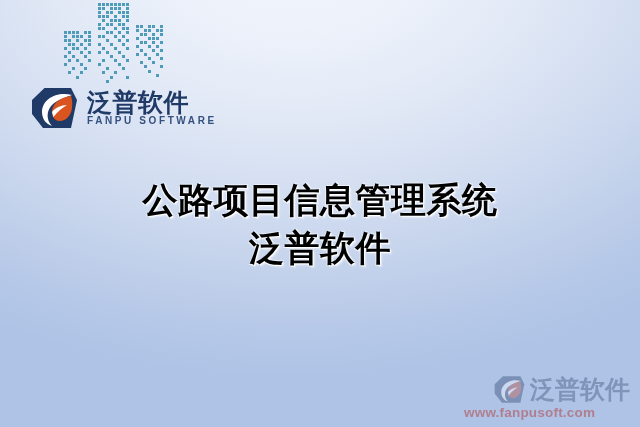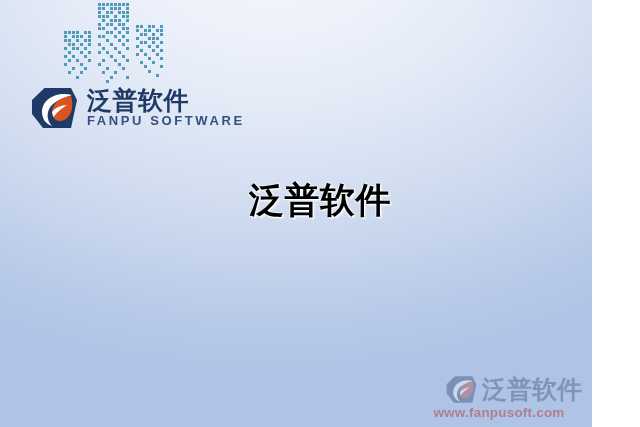--- a/index.html
+++ b/index.html
@@ -2,21 +2,21 @@
 <html><head>
 <meta charset="utf-8">
 <style>
   html, body {
     margin: 0;
     padding: 0;
     background: #ffffff;
   }
   #stage {
     position: relative;
-    width: 592px;
+    width: 640px;
     height: 427px;
     overflow: hidden;
     font-family: "Liberation Sans", "DejaVu Sans", sans-serif;
     background:
       radial-gradient(ellipse 620px 430px at 46% -12%,
         #f3f6fd 0%,
         #eef2fb 18%,
         #e4ebf7 36%,
         #d6e0f2 54%,
         #c6d4ec 72%,
@@ -47,21 +47,21 @@
   #brand-text { display: flex; flex-direction: column; }
   .brand-cn {
     font-size: 25px;
     font-weight: bold;
     color: #1f3a66;
     line-height: 1.02;
     letter-spacing: 0.5px;
     white-space: nowrap;
   }
   .brand-en {
-    font-size: 13px;
+    font-size: 10px;
     font-weight: bold;
     color: #33507e;
     letter-spacing: 2.6px;
     margin-top: 0;
     white-space: nowrap;
   }
 
   
   #headline {
     position: absolute;
@@ -98,21 +98,21 @@
   }
   #wm-mark { width: 31px; height: 29px; display: block; flex: 0 0 auto; }
   .wm-cn {
     font-size: 25px;
     font-weight: bold;
     color: #61799e;
     line-height: 1;
     white-space: nowrap;
   }
   .wm-url {
-    text-align: center;
+    text-align: left;
     font-size: 13.5px;
     font-weight: bold;
     color: #b2555a;
     letter-spacing: 0.2px;
     margin-top: 1px;
     white-space: nowrap;
   }
 </style>
 </head>
 <body>
@@ -290,20 +290,21 @@
       <path d="M40 10 C31 11 22 16 21 25 C20.5 30 23 34 27.5 35 C34 36 40 30 41 22 C41.6 17 41 13 40 10 Z" fill="#d9541f"></path>
       <path d="M21 26 C24 22 30 19 36 19 C31 22 26 26 22.5 31 Z" fill="#ffffff"></path>
     </svg>
     <div id="brand-text">
       <div class="brand-cn">泛普软件</div>
       <div class="brand-en">FANPU SOFTWARE</div>
     </div>
   </div>
 
   <div id="headline">
+    <span class="headline-line">公路项目信息管理系统</span>
     <span class="headline-line">泛普软件</span>
   </div>
 
   <div id="watermark">
     <div id="wm-row">
       <svg id="wm-mark" viewBox="0 0 47 44" xmlns="http://www.w3.org/2000/svg" aria-hidden="true">
         <path d="M13.5 2 L40 2 L46 14 L40 42 L12 42 L1 28 L1 14 Z" fill="#5b7299"></path>
         <path d="M41 9 C26 5 11 13 11 26 C11 33 15 38 21 40 C15 34 15 24 22 18 C28 13 36 11 41 9 Z" fill="#dfe6f2"></path>
         <path d="M40 10 C31 11 22 16 21 25 C20.5 30 23 34 27.5 35 C34 36 40 30 41 22 C41.6 17 41 13 40 10 Z" fill="#b2737a"></path>
         <path d="M21 26 C24 22 30 19 36 19 C31 22 26 26 22.5 31 Z" fill="#dfe6f2"></path>

